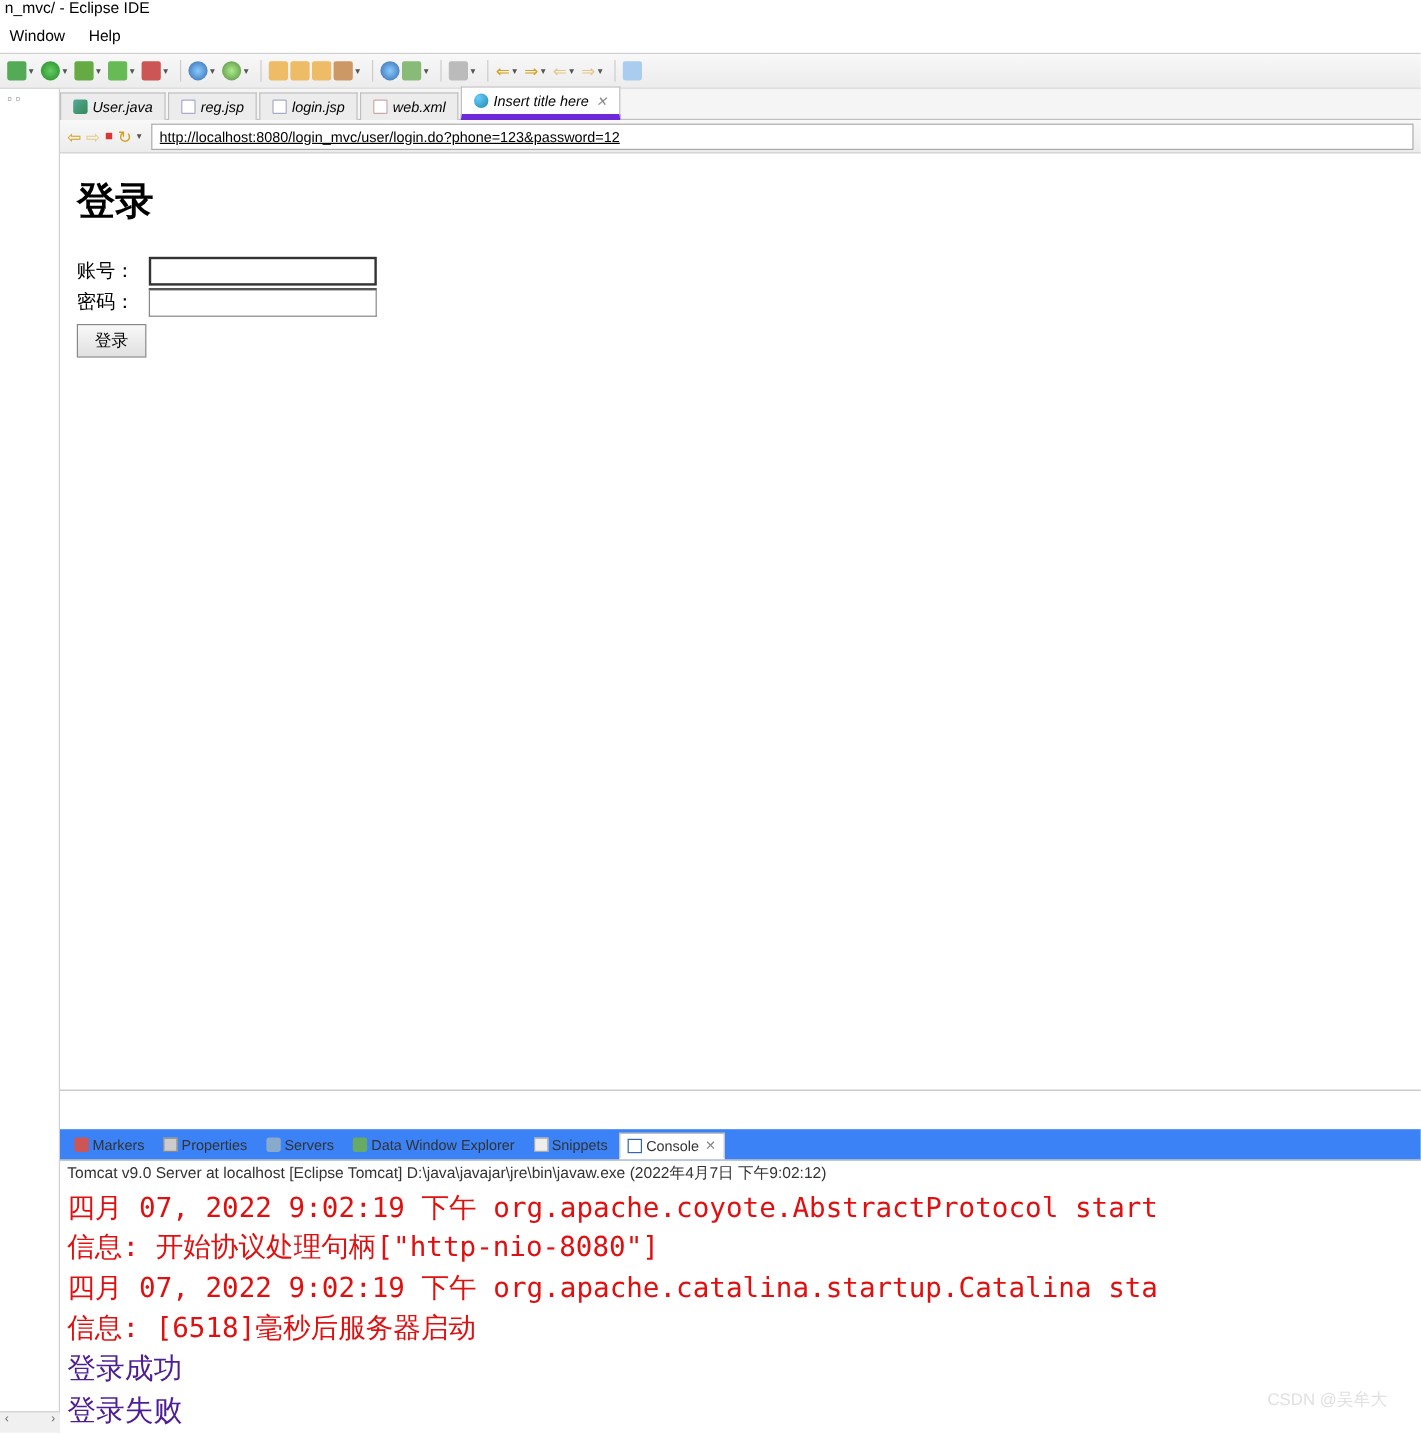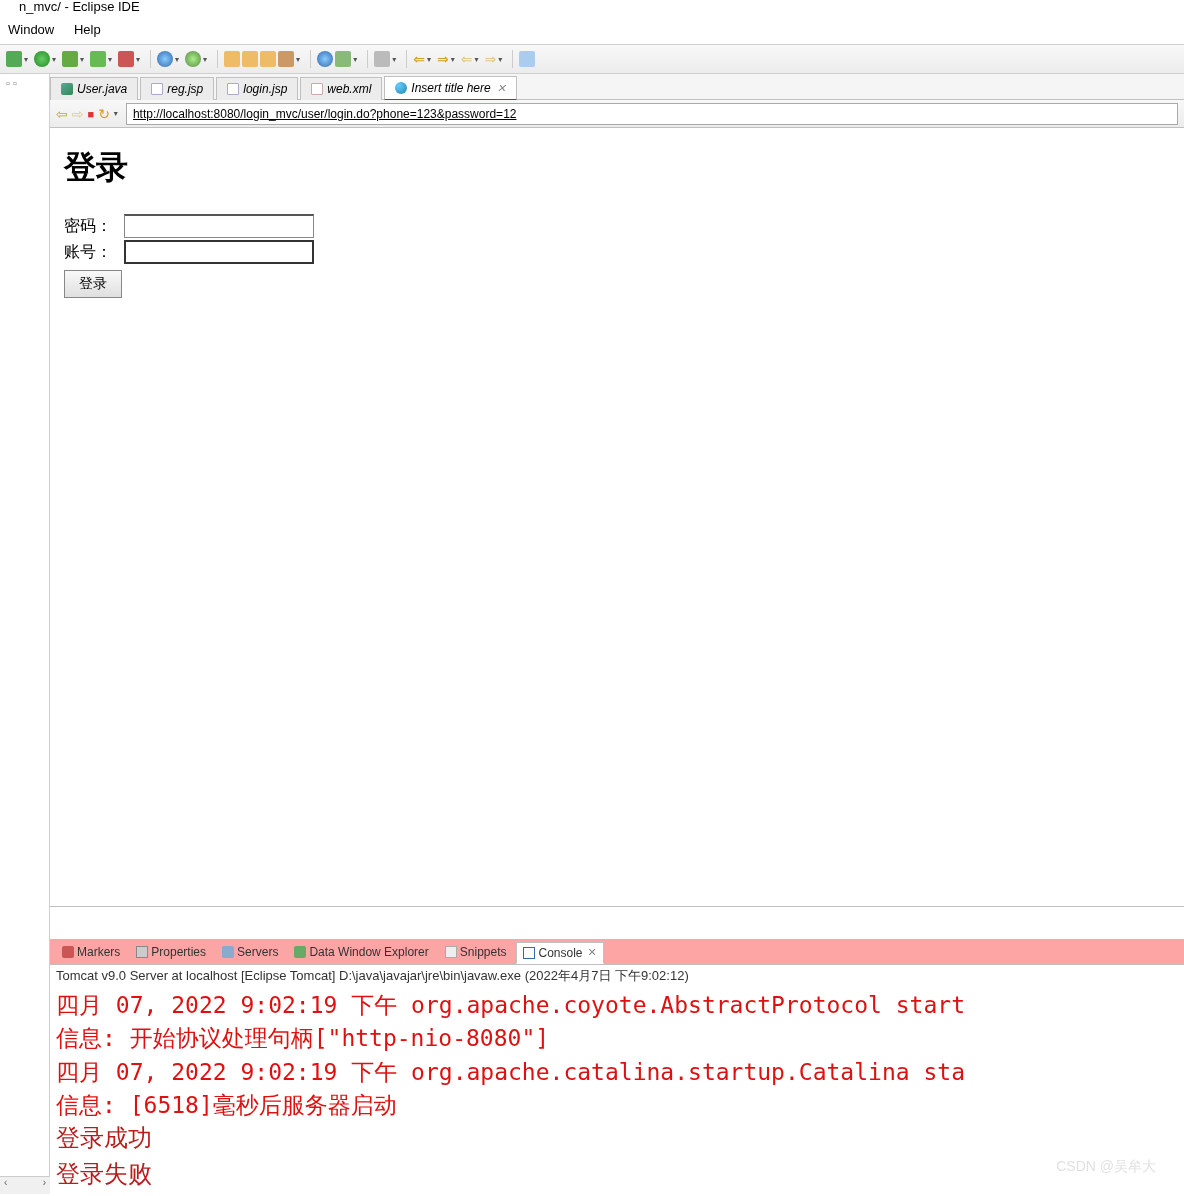--- a/index.html
+++ b/index.html
@@ -6,21 +6,21 @@
     body {
       font-family: "Segoe UI", Tahoma, sans-serif;
       font-size: 12px;
       background: #fff;
       width: 1184px;
       height: 1196px;
       overflow: hidden;
       position: relative;
     }
     .title-bar {
-      padding: 0 19px;
+      padding: 0 4px;
       font-size: 13px;
       color: #000;
       height: 18px;
       line-height: 14px;
     }
     .menu-bar {
       padding: 4px 8px;
       font-size: 13px;
       height: 26px;
     }
@@ -74,21 +74,21 @@
       font-size: 12px;
       display: flex;
       align-items: center;
       gap: 4px;
       position: relative;
       top: 1px;
       font-style: italic;
     }
     .editor-tab.active {
       background: #fff;
-      border-bottom: 1px solid #6d28d9;
+      border-bottom: 5px solid #6d28d9;
     }
     .tab-icon { width: 12px; height: 12px; display: inline-block; }
     .ico-java { background: linear-gradient(135deg,#5a9,#385); border-radius:2px; }
     .ico-jsp { background: #fff; border:1px solid #aac; border-radius:1px; }
     .ico-xml { background: #fff; border:1px solid #caa; border-radius:1px; }
     .ico-web { background: radial-gradient(circle at 30% 30%, #6cf, #28a); border-radius:50%; }
     .close-x { color: #888; font-size: 11px; margin-left: 2px; }
     .browser-bar {
       background: linear-gradient(#f8f8f8,#ececec);
       display: flex;
@@ -136,21 +136,21 @@
       font-size: 14px;
       font-family: SimSun, serif;
       margin-top: 4px;
     }
     .bottom-panel {
       border-top: 1px solid #c0c0c0;
       background: #fff;
     }
     .bottom-tabs {
       display: flex;
-      background: #fca5a5;
+      background: #3b82f6;
       border-bottom: 1px solid #c0c0c0;
       align-items: center;
       padding-left: 6px;
       height: 26px;
       gap: 4px;
       margin-top: 32px;
     }
     .btab {
       padding: 3px 6px;
       font-size: 12px;
@@ -181,21 +181,21 @@
     }
     .console-body {
       padding: 2px 6px;
       font-family: "Consolas", monospace;
       font-size: 23px;
       line-height: 1.45;
       white-space: pre;
       overflow: hidden;
     }
     .red-log { color: #e01010; }
-    .black-log { color: #b91c1c; font-family: Liberation Mono, monospace; font-size: 24px; }
+    .black-log { color: #4c1d95; font-family: Liberation Sans, sans-serif; font-size: 24px; }
     .watermark { position: absolute; bottom: 20px; right: 28px; color: #ccc; font-size: 14px; font-family: sans-serif; opacity: 0.6; }
     .scroll-btm { position:absolute; bottom:0; left:0; width:50px; height:18px; background:#f0f0f0; border-top:1px solid #ccc; display:flex; justify-content:space-between; padding:0 4px; font-size:10px; color:#666;}
   </style>
 </head>
 <body>
 
 <div class="title-bar">n_mvc/ - Eclipse IDE</div>
 
 <div class="menu-bar">
   <span>Window</span>
@@ -284,26 +284,26 @@
     <span class="stop-ic">■</span>
     <span class="refresh-ic">↻</span>
     <span class="tb-drop">▾</span>
     <input class="url-field" value="http://localhost:8080/login_mvc/user/login.do?phone=123&amp;password=12" style="">
   </div>
 
   <div class="page-content">
     <h1>登录</h1>
     <div class="login-form">
       <div class="form-row">
+        <span class="form-label">账号：</span>
+        <input class="form-input" style="">
+      </div>
+      <div class="form-row">
         <span class="form-label">密码：</span>
         <input class="form-input2" style="">
-      </div>
-      <div class="form-row">
-        <span class="form-label">账号：</span>
-        <input class="form-input" style="">
       </div>
       <button class="submit-btn">登录</button>
     </div>
   </div>
 
   <div class="bottom-panel">
     <div class="bottom-tabs">
       <div class="btab">
           <span class="bico bi-mark"></span>
           <span>Markers</span>

